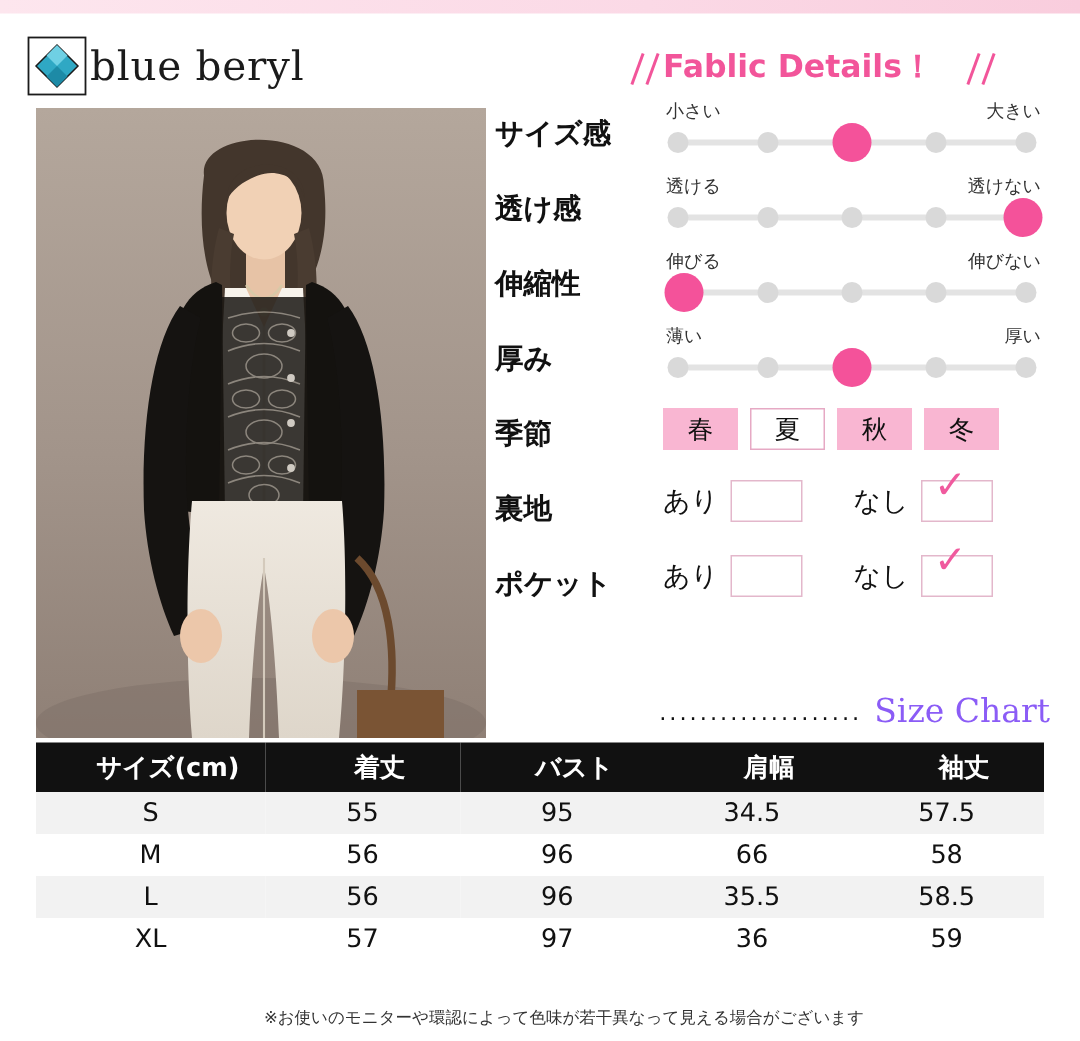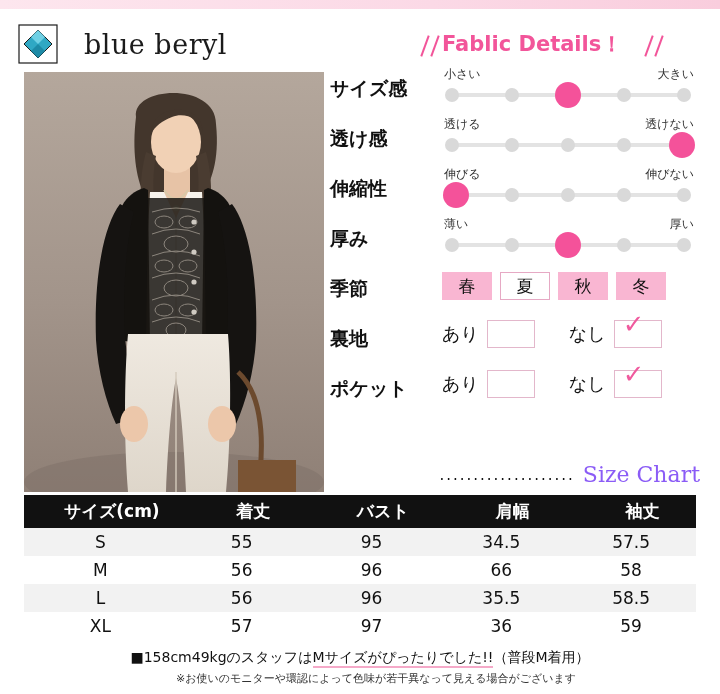--- a/index.html
+++ b/index.html
@@ -28,21 +28,21 @@
     height: 9px;
     background: linear-gradient(to right, #fde6ee 0%, #fbd9e6 60%, #f9cddd 100%);
   }
   
   .brand {
     position: absolute;
     top: 22px;
     left: 16px;
     display: flex;
     align-items: center;
-    gap: 24px;
+    gap: 0;
   }
   .brand-mark {
     width: 44px;
     height: 44px;
     position: relative;
   }
   .brand-text {
     font-family: "DejaVu Serif", serif;
     font-size: 27px;
     color: #1b1b1b;
@@ -530,18 +530,15 @@
       <tr class="even">
         <td>XL</td>
         <td>57</td>
         <td>97</td>
         <td>36</td>
         <td>59</td>
       </tr>
     </tbody>
   </table>
 
-  <div class="note1">
-    <span>■158cm49kgのスタッフは</span><span class="ul">Mサイズがぴったりでした!!</span><span>（普段M着用）</span>
-  </div>
   <div class="note2">※お使いのモニターや環認によって色味が若干異なって見える場合がございます</div>
 
 </div>
 
 </body></html>

